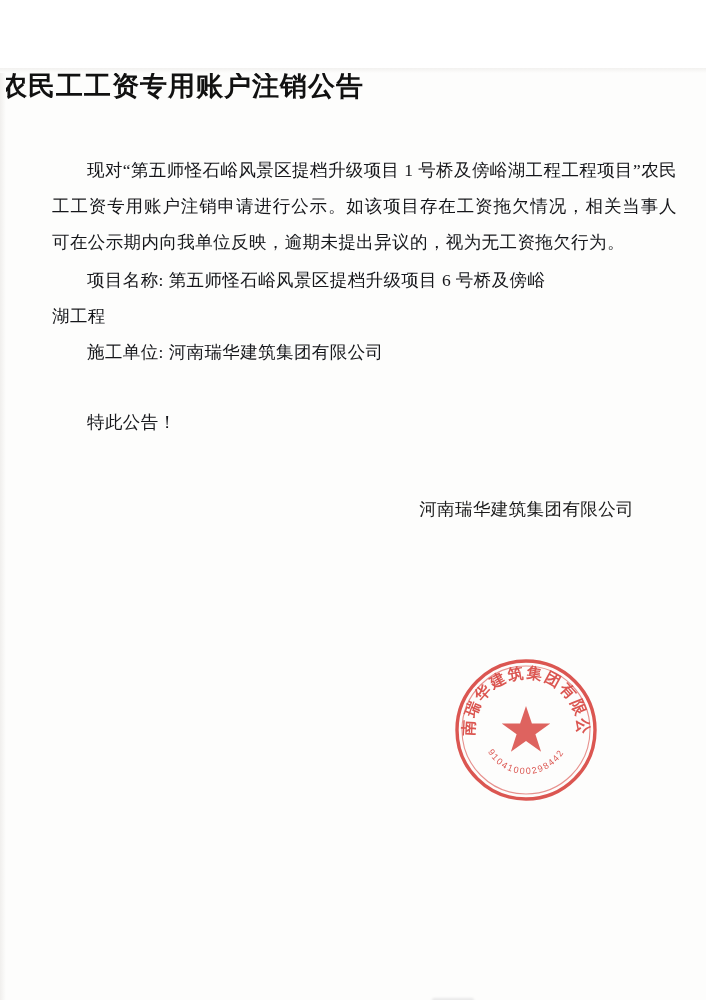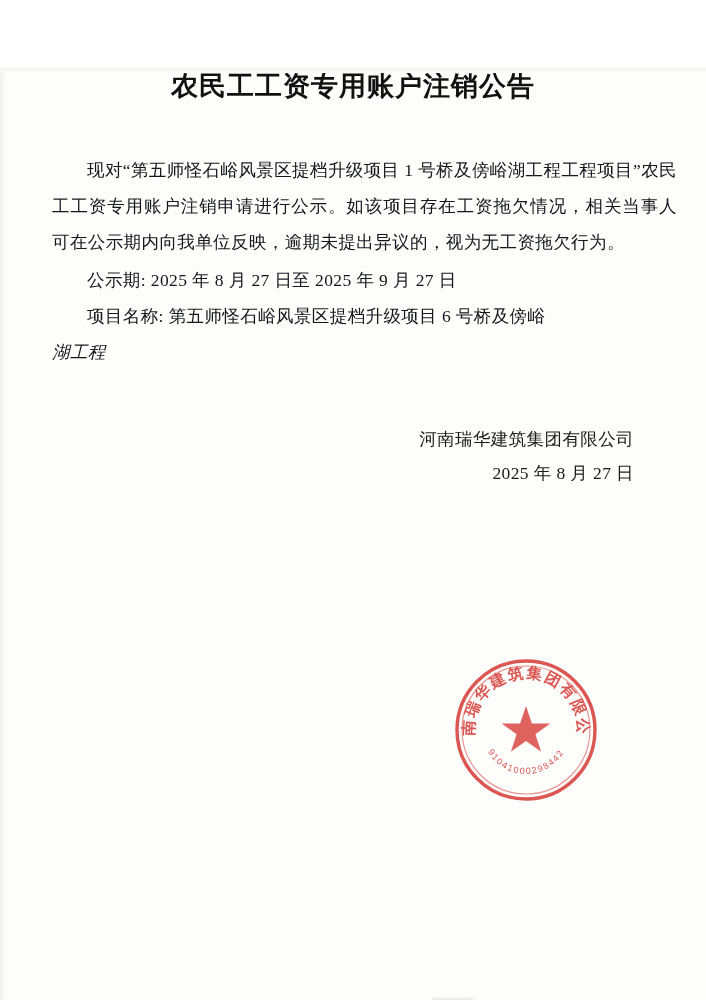--- a/index.html
+++ b/index.html
@@ -15,21 +15,21 @@
     overflow: hidden;
     position: relative;
   }
   .page {
     position: relative;
     width: 706px;
     height: 1000px;
     background: #fdfdfc;
   }
   .doc-title {
-    text-align: center;
+    text-align: left;
     font-size: 27px;
     font-weight: bold;
     letter-spacing: 1px;
     margin-top: 68px;
     color: #111;
     font-family: "Liberation Serif", "DejaVu Serif", serif;
   }
   .body-block {
     margin: 48px 29px 0 52px;
     font-size: 17.5px;
@@ -42,21 +42,20 @@
     text-align: justify;
     margin: 0 0 2px 0;
   }
   .field-line {
     text-indent: 2em;
     margin: 0;
     text-align: justify;
   }
   .field-line.cont {
     text-indent: 0;
-    font-style: italic;
   }
   .closing {
     text-indent: 2em;
     margin-top: 34px;
   }
   .signature {
     margin-top: 52px;
     text-align: right;
     padding-right: 72px;
     font-size: 17.5px;
@@ -104,29 +103,29 @@
 
 <div class="page">
   <div class="page-edge-left"></div>
   <div class="page-edge-top"></div>
 
   <div class="doc-title">农民工工资专用账户注销公告</div>
 
   <div class="body-block">
     <p class="para">现对“第五师怪石峪风景区提档升级项目 1 号桥及傍峪湖工程工程项目”农民工工资专用账户注销申请进行公示。如该项目存在工资拖欠情况，相关当事人可在公示期内向我单位反映，逾期未提出异议的，视为无工资拖欠行为。</p>
 
-    <p class="field-line">公示期: 2025 年 8 月 27 日至 2025 年 9 月 27 日</p>
     <p class="field-line">项目名称: 第五师怪石峪风景区提档升级项目 6 号桥及傍峪</p>
     <p class="field-line cont">湖工程</p>
+    <p class="field-line">施工单位: 河南瑞华建筑集团有限公司</p>
 
+    <p class="closing">特此公告！</p>
   </div>
 
   <div class="signature">
     <div>河南瑞华建筑集团有限公司</div>
-    <div>2025 年 8 月 27 日</div>
   </div>
 
   <div class="stamp">
     <svg width="148" height="148" viewBox="0 0 148 148" xmlns="http://www.w3.org/2000/svg">
       <g fill="none" stroke="#d4322c" stroke-width="3.4">
         <circle cx="74" cy="74" r="69"></circle>
       </g>
       <g fill="none" stroke="#d4322c" stroke-width="1.1" opacity="0.65">
         <circle cx="74" cy="74" r="64"></circle>
       </g>

